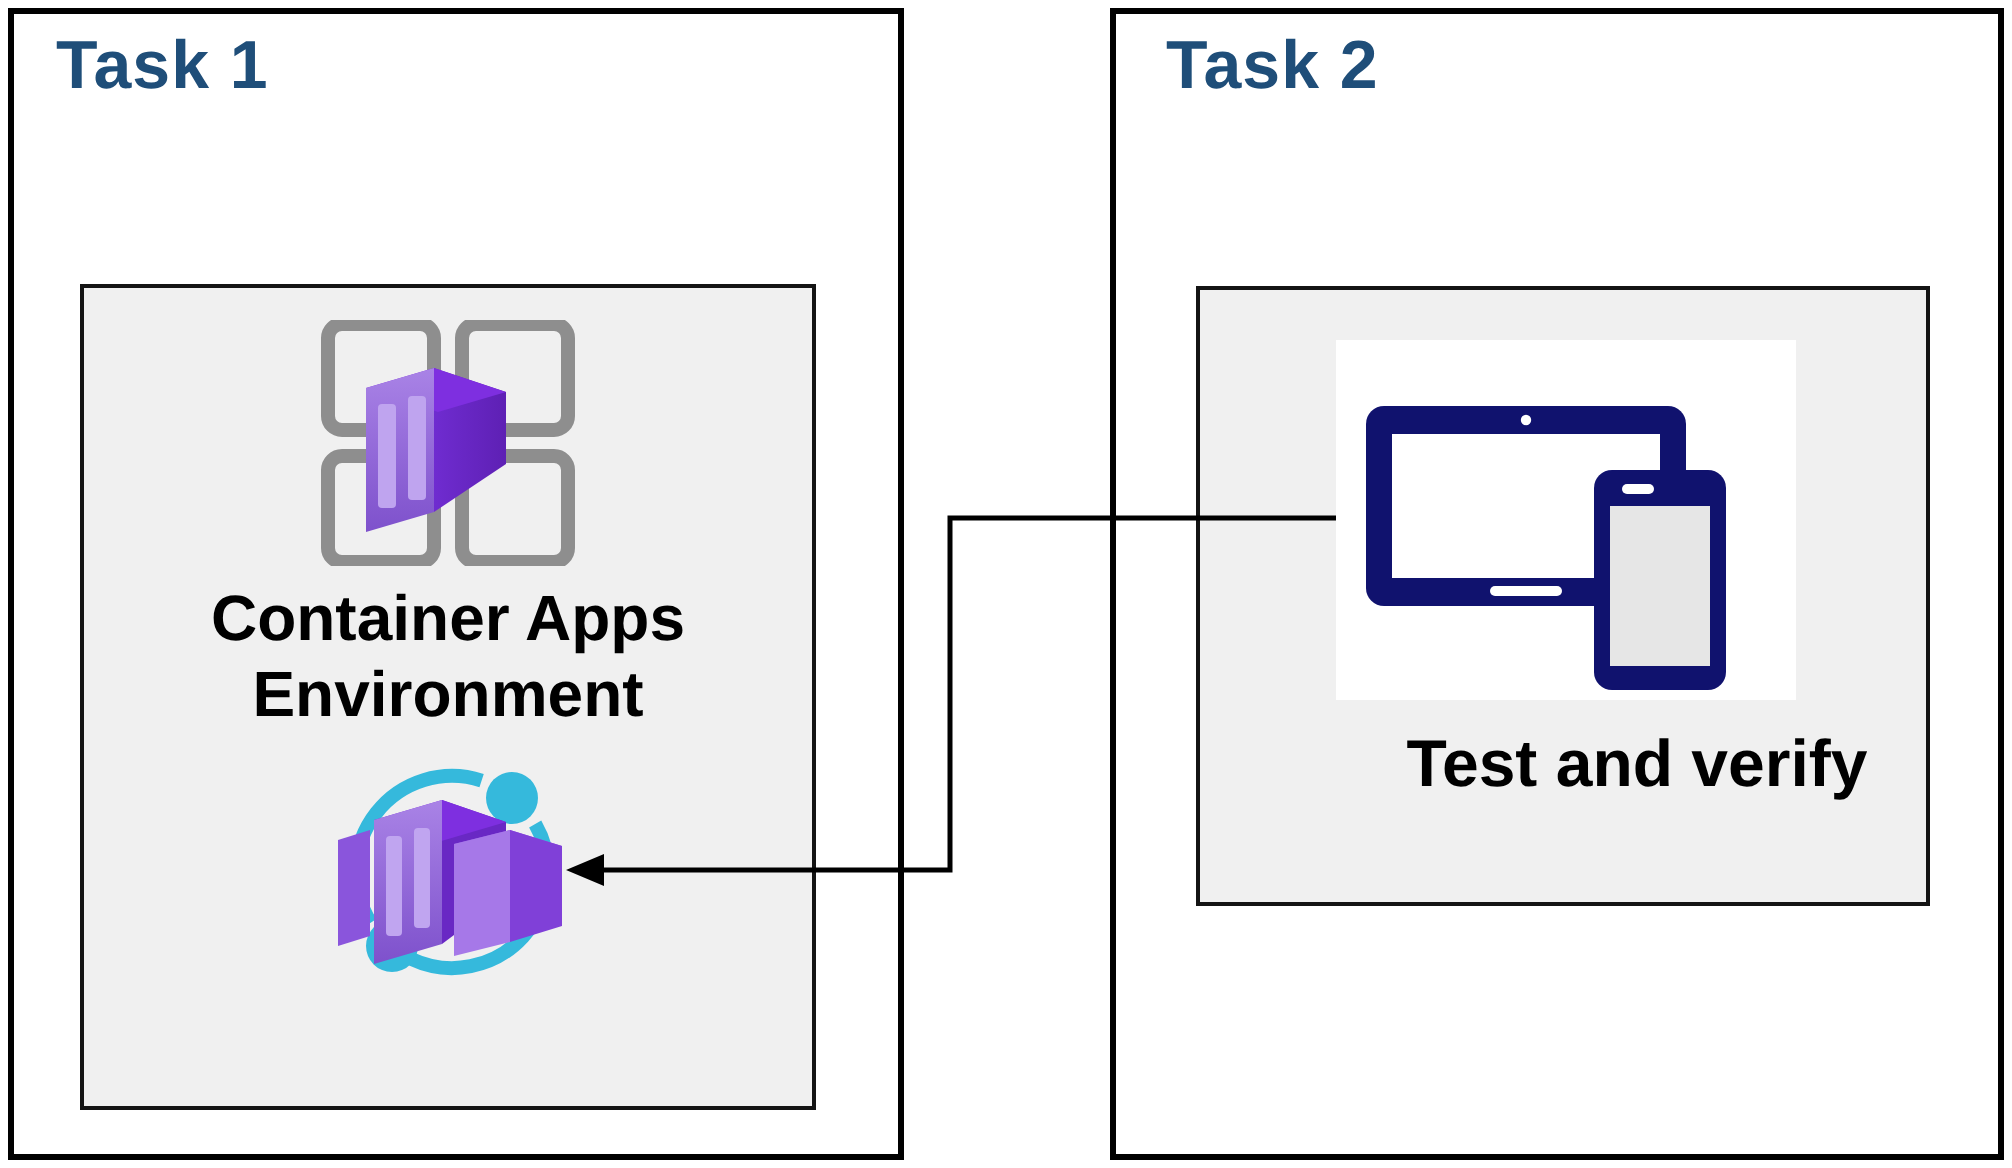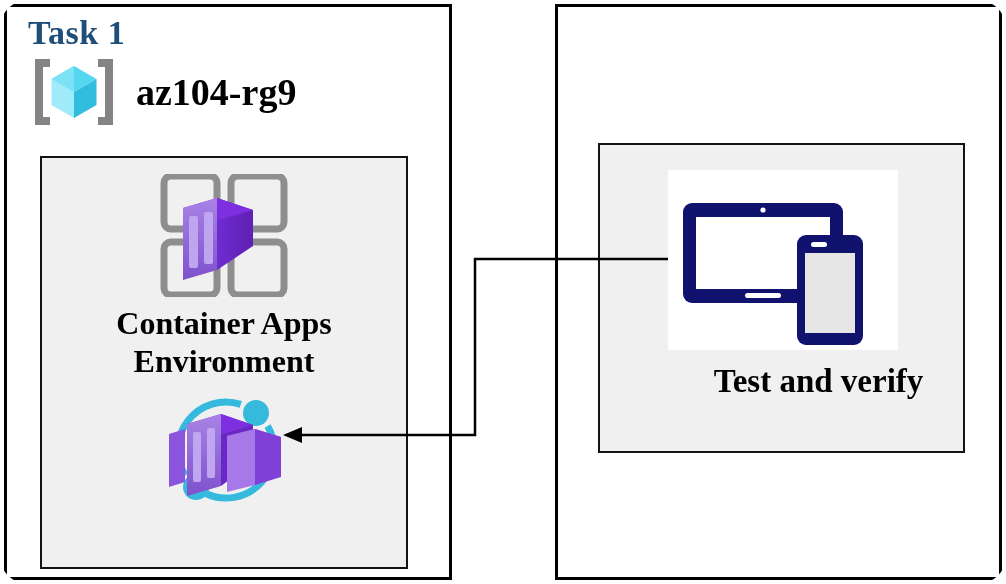--- a/index.html
+++ b/index.html
@@ -1,23 +1,22 @@
 <!DOCTYPE html>
 <html><head>
 <meta charset="utf-8">
 <style>
   html,body{margin:0;padding:0;background:#ffffff;}
   .canvas{
     position:relative;
     width:1006px;height:584px;
     background:#ffffff;
-    font-family:Liberation Serif, serif;
+    font-family:Liberation Sans, sans-serif;
     font-weight:700;
     overflow:hidden;
-    border-radius:28px;
   }
   .task-box{
     position:absolute;top:4px;height:570px;
     background:#ffffff;border:3px solid #000000;box-sizing:content-box;
   }
   .task1{left:4px;width:442px;}
   .task2{left:555px;width:441px;}
   .task-title{
     position:absolute;top:6px;margin:0;
     font-size:34px;line-height:40px;color:#1f4e79;letter-spacing:0.5px;
@@ -27,21 +26,21 @@
   .rg-row{
     position:absolute;left:23px;top:51px;
     display:flex;align-items:center;
   }
   .rg-name{
     margin-left:18px;font-size:38px;color:#000000;line-height:68px;
   }
   .inner-panel{
     position:absolute;background:#f0f0f0;border:2px solid #141414;box-sizing:content-box;
   }
-  .task1-inner{left:33px;top:135px;width:364px;height:409px;margin-top:14px;}
+  .task1-inner{left:33px;top:135px;width:364px;height:409px;}
   .task2-inner{left:40px;top:136px;width:363px;height:306px;}
   .cae-icon{display:block;margin:16px auto 0 auto;}
   .ca-icon{display:block;margin:12px auto 0 auto;position:relative;left:5px;}
   .node-label{
     width:100%;text-align:center;color:#000000;
     font-size:32px;line-height:38px;margin-top:7px;
   }
   .node-label.single{margin-top:4px;}
   .env-label{margin:7px auto 0 auto;width:310px;}
   .icon-plate{
@@ -57,31 +56,20 @@
   }
 </style>
 </head>
 <body>
 
 <div class="canvas">
 
   <section class="task-box task1">
     <h2 class="task-title">Task 1</h2>
 
-    <div class="rg-row">
-      <svg width="88" height="68" viewBox="0 0 88 68">
-        <path d="M20 5 L9 5 L9 63 L20 63" fill="none" stroke="#848484" stroke-width="8"></path>
-        <path d="M68 5 L79 5 L79 63 L68 63" fill="none" stroke="#848484" stroke-width="8"></path>
-        <polygon points="44,8 66.5,21 44,34 21.5,21" fill="#55d7f0"></polygon>
-        <polygon points="21.5,21 44,34 44,60 21.5,47" fill="#a0ebfa"></polygon>
-        <polygon points="66.5,21 44,34 44,60 66.5,47" fill="#31bede"></polygon>
-        <polygon points="44,8 44,34 21.5,21" fill="#7ce2f6"></polygon>
-      </svg>
-      <span class="rg-name">az104-rg9</span>
-    </div>
 
     <div class="inner-panel task1-inner">
 
       <svg class="cae-icon" width="130" height="123" viewBox="0 0 130 123">
         <defs>
           <linearGradient id="gFront" x1="0" y1="0" x2="0" y2="1">
             <stop offset="0" stop-color="#a983e6"></stop>
               <stop offset="1" stop-color="#7e51cc"></stop>
           </linearGradient>
           <linearGradient id="gRight" x1="0" y1="0" x2="1" y2="0">
@@ -124,20 +112,21 @@
         <rect x="44" y="36" width="8" height="50" rx="2" fill="#c0a5f0"></rect>
         <polygon points="64,44 92,37 118,45 90,52" fill="#9a5ae4"></polygon>
         <polygon points="92,37 118,45 118,85 92,93" fill="#8040d8"></polygon>
         <polygon points="64,44 92,37 92,93 64,100" fill="#a678e8"></polygon>
       </svg>
 
     </div>
   </section>
 
   <section class="task-box task2">
+    <h2 class="task-title">Task 2</h2>
 
     <div class="inner-panel task2-inner">
       <div class="icon-plate">
         <svg width="230" height="180" viewBox="0 0 230 180">
           <rect x="15" y="33" width="160" height="100" rx="9" fill="#10126e"></rect>
           <rect x="28" y="47" width="134" height="72" fill="#ffffff"></rect>
           <circle cx="95" cy="40" r="2.6" fill="#ffffff"></circle>
           <rect x="77" y="123" width="36" height="5" rx="2.5" fill="#ffffff"></rect>
           <rect x="129" y="65" width="66" height="110" rx="9" fill="#10126e"></rect>
           <rect x="137" y="83" width="50" height="80" fill="#e6e6e6"></rect>

